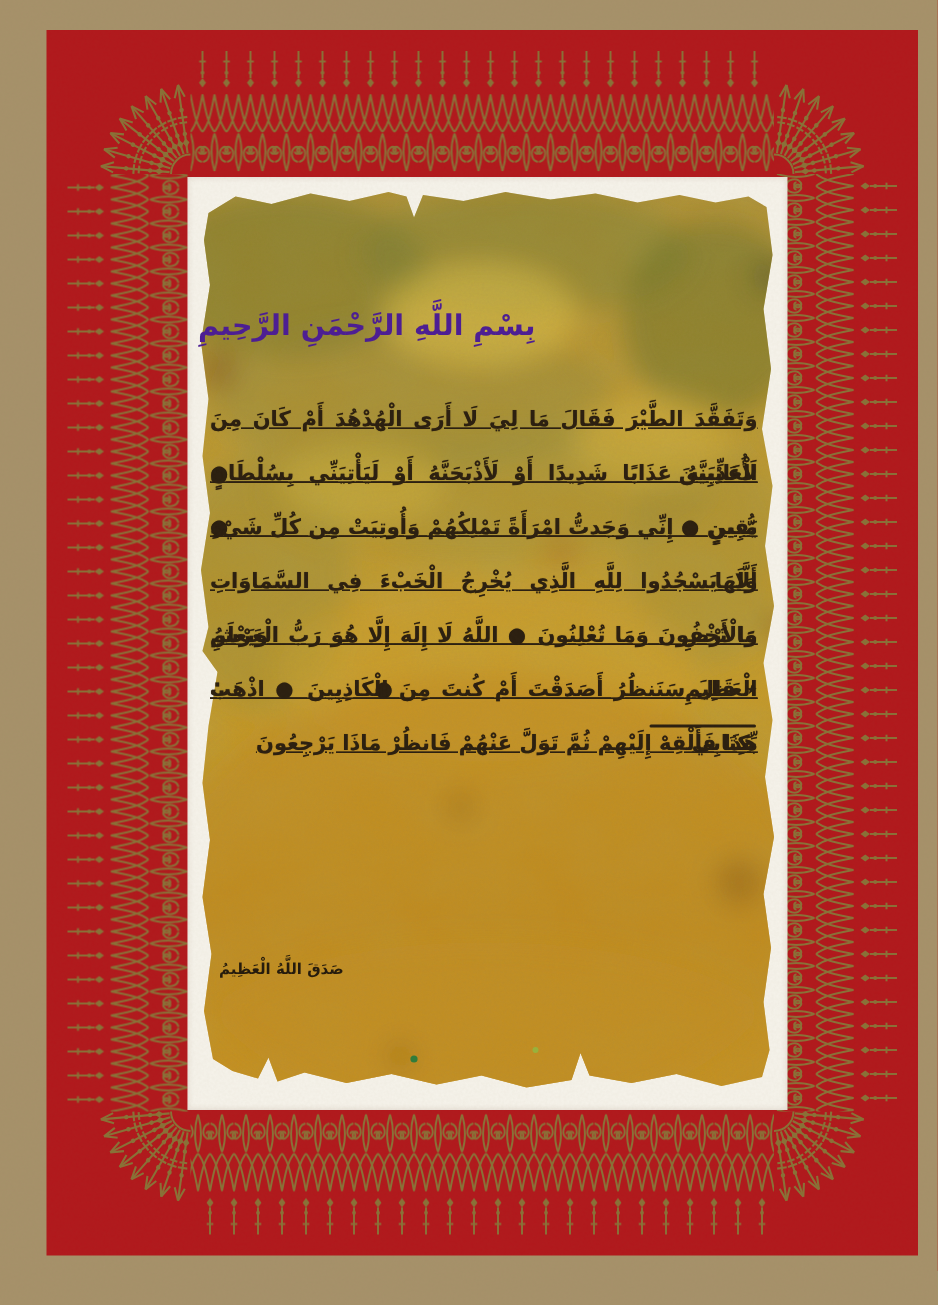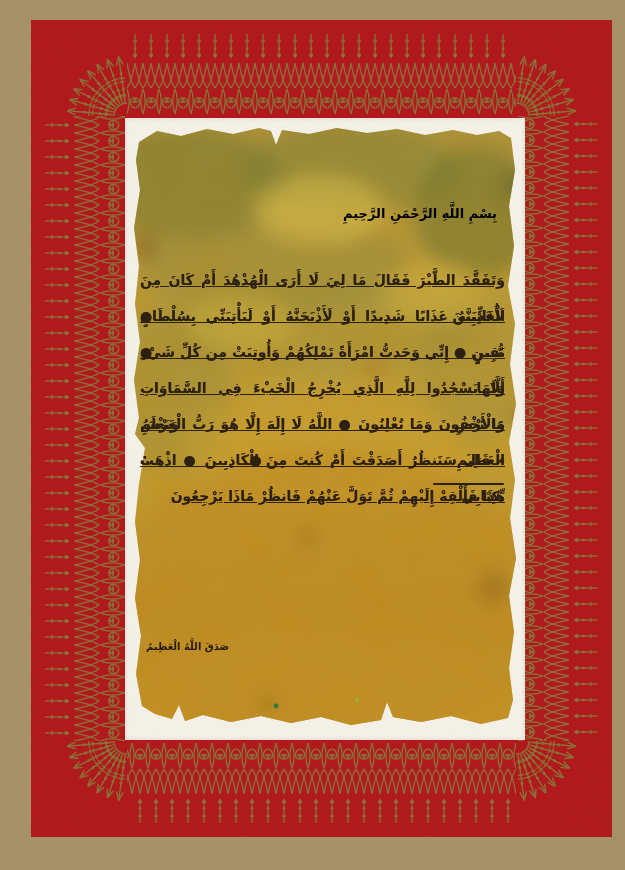--- a/index.html
+++ b/index.html
@@ -13,22 +13,22 @@
   .mat{position:absolute;left:94px;top:98px;width:400px;height:622px;background:#f6f3eb;
        box-shadow:inset 0 0 4px rgba(90,40,20,.15);}
   .mat > svg{position:absolute;left:0;top:0;}
   .qtext{position:absolute;left:140px;top:262px;width:365px;direction:rtl;
          color:#2b1f10;font-weight:bold;z-index:5;}
   .qline{height:36px;line-height:36px;font-size:14px;
          text-align:justify;text-align-last:justify;
          text-shadow:0 0 .5px rgba(43,31,16,.65);text-decoration:underline;}
   .qline.align-right{text-align-last:right;}
   .basmala{position:absolute;left:140px;top:206px;width:365px;z-index:5;
-           direction:rtl;text-align:right;font-size:13px;font-weight:bold;
-           color:#000000;transform:translateX(-8px);letter-spacing:-.5px;}
+           direction:rtl;text-align:left;font-size:19px;font-weight:bold;
+           color:#4c1d95;transform:translateX(-8px);letter-spacing:-.5px;}
   .colophon{position:absolute;left:146px;top:641px;z-index:5;direction:rtl;
             font-size:10px;font-weight:bold;color:#241a0c;}
   .sajdah-overline{position:absolute;left:433px;top:483px;width:71px;height:2px;
                    background:#2b1f10;z-index:6;border-radius:1px;}
   .grain{position:absolute;left:0;top:0;z-index:9;pointer-events:none;opacity:.07;}
 </style>
 </head>
 <body>
 
 <div class="canvas">

